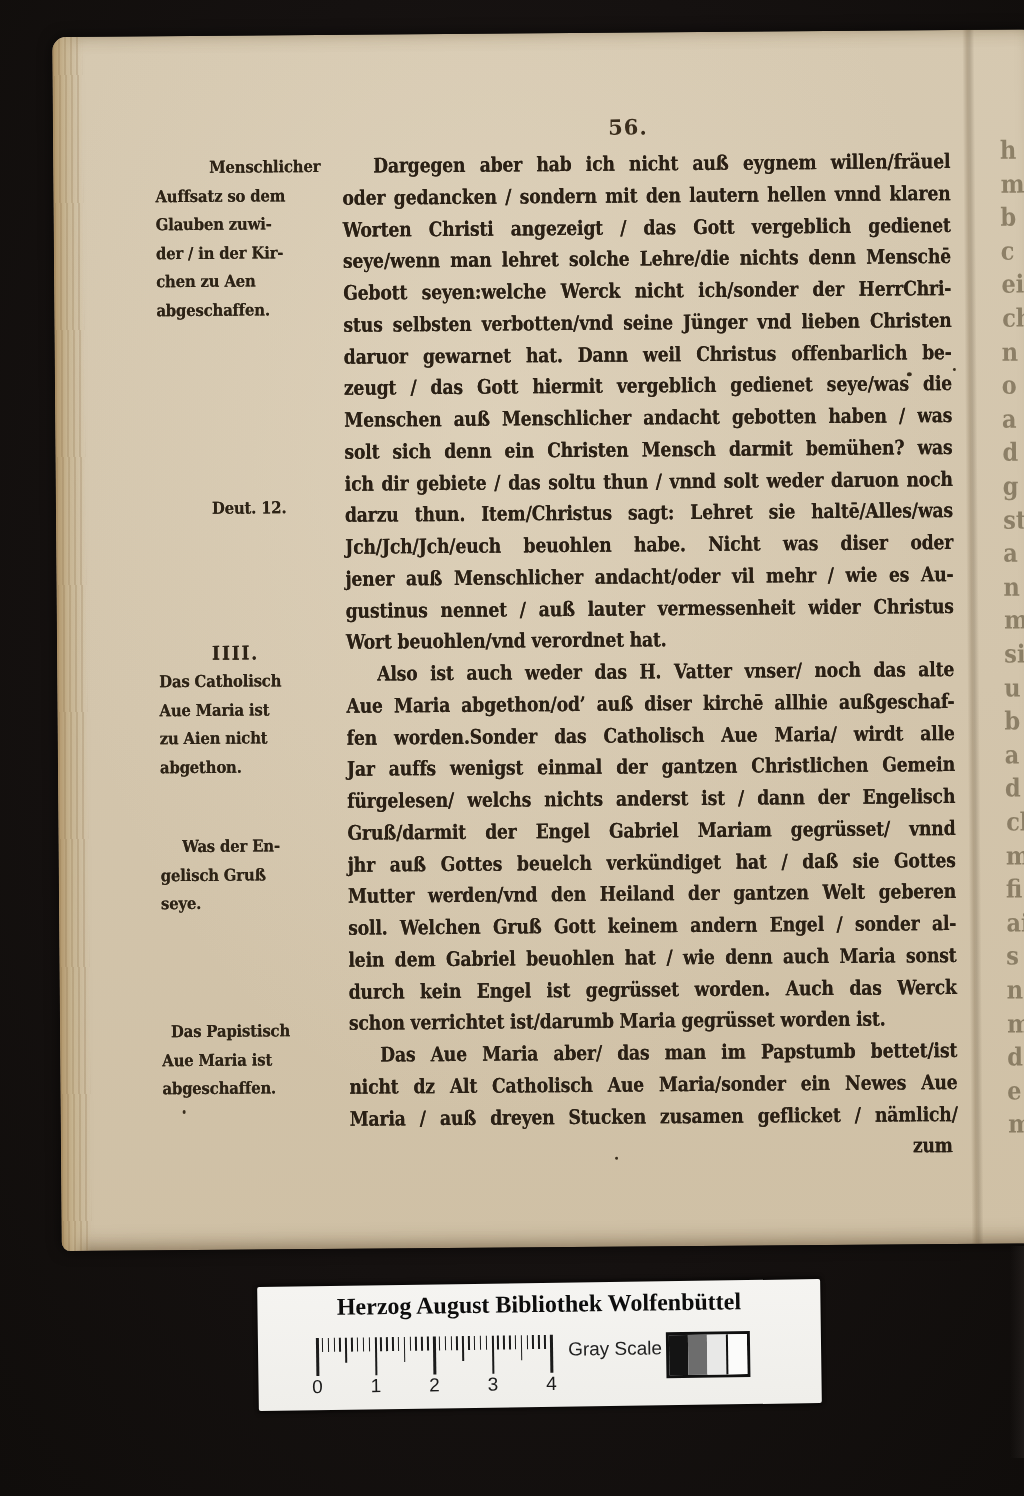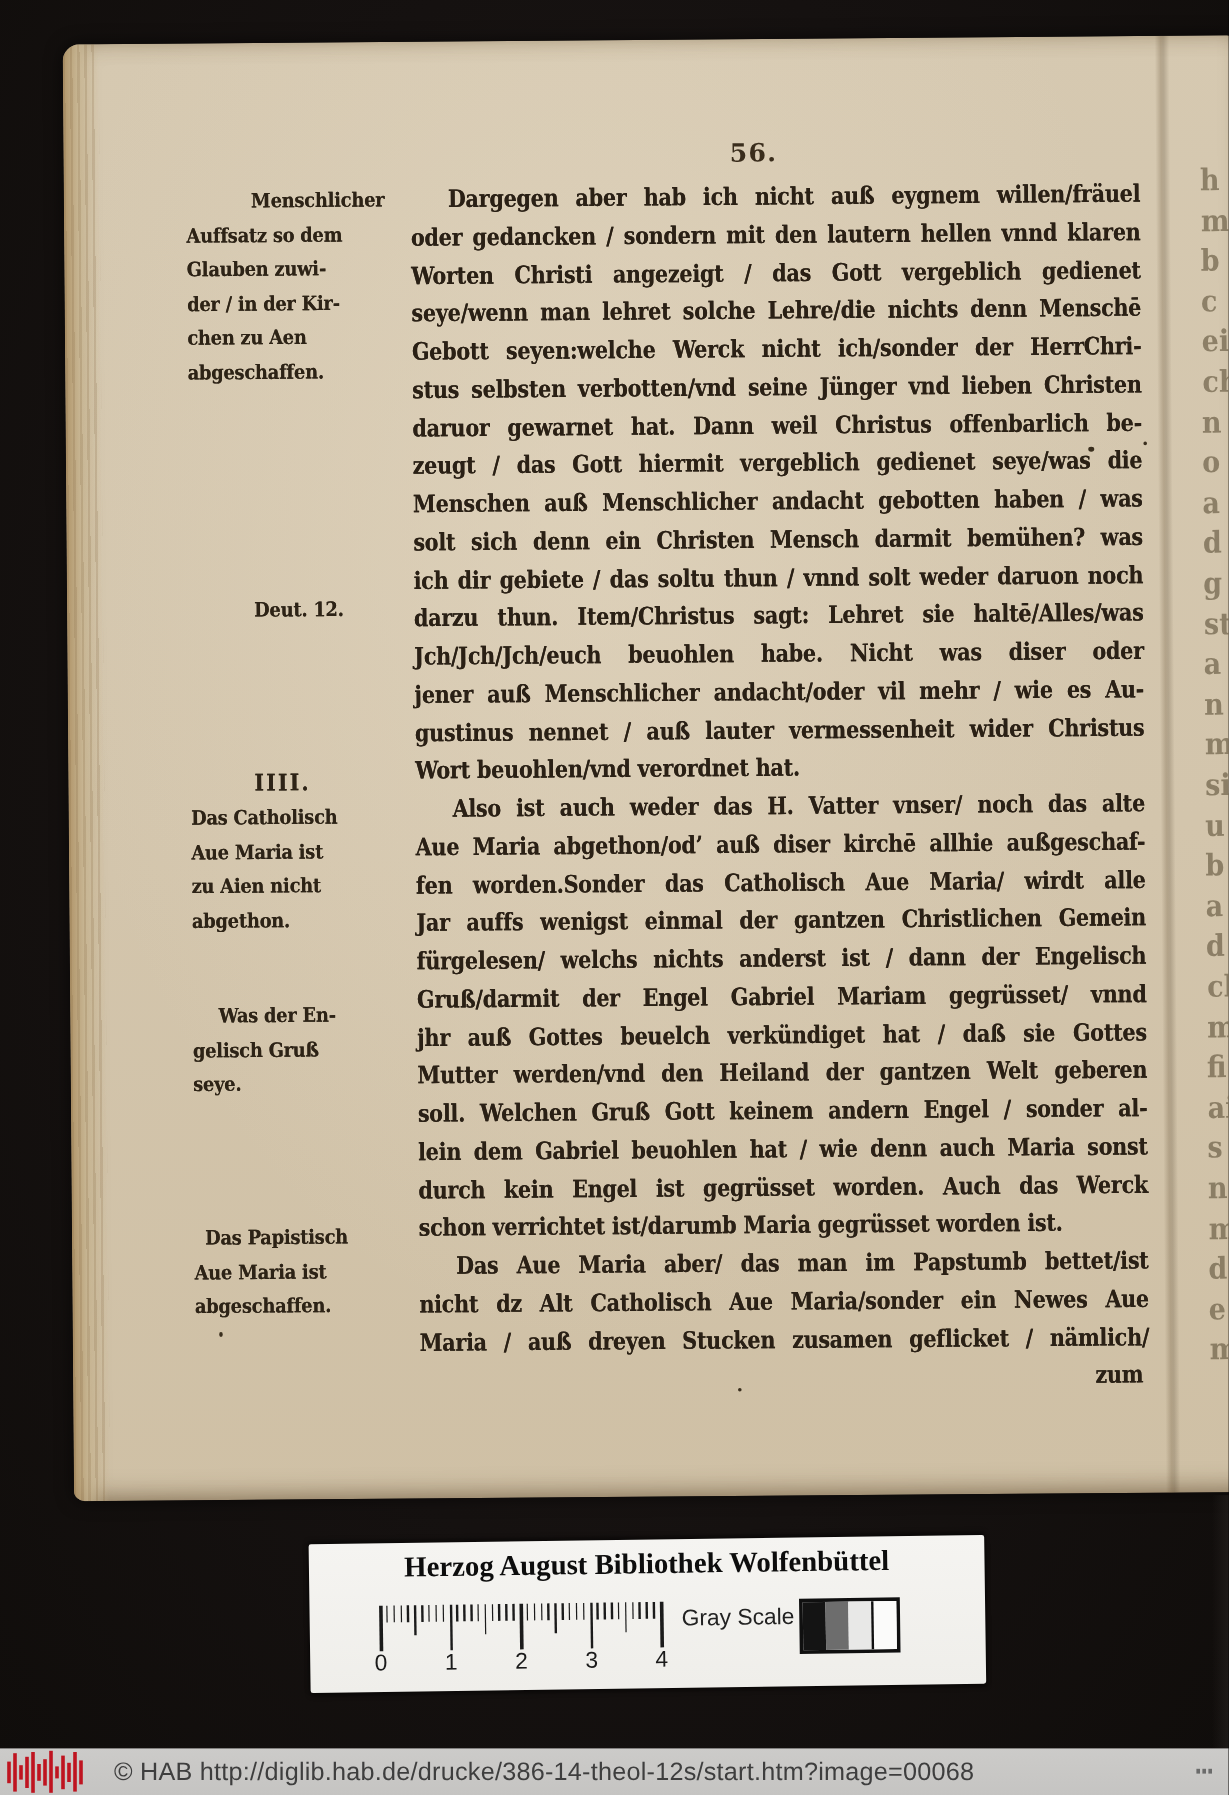--- a/index.html
+++ b/index.html
@@ -291,37 +291,14 @@
       </div>
     <div class="grayscale-label">Gray Scale</div>
     <div class="grayscale-patches">
       <span class="p p1"></span>
       <span class="p p2"></span>
       <span class="p p3"></span>
       <span class="p p4"></span>
     </div>
   </div>
 
-  <div class="footer">
-    <div class="hab-logo" id="habLogo">
-        <i style="height: 18px;"></i>
-        <i style="height: 32px;"></i>
-        <i style="height: 12px;"></i>
-        <i style="height: 26px;"></i>
-        <i style="height: 34px;"></i>
-        <i style="height: 14px;"></i>
-        <i style="height: 22px;"></i>
-        <i style="height: 35px;"></i>
-        <i style="height: 10px;"></i>
-        <i style="height: 28px;"></i>
-        <i style="height: 16px;"></i>
-        <i style="height: 33px;"></i>
-        <i style="height: 20px;"></i>
-      </div>
-    <div class="copyright">© HAB http://diglib.hab.de/drucke/386-14-theol-12s/start.htm?image=00068</div>
-    <div class="mini-marks">
-        <i></i>
-        <i></i>
-        <i></i>
-      </div>
-  </div>
 
 </div>
 
 </body></html>

